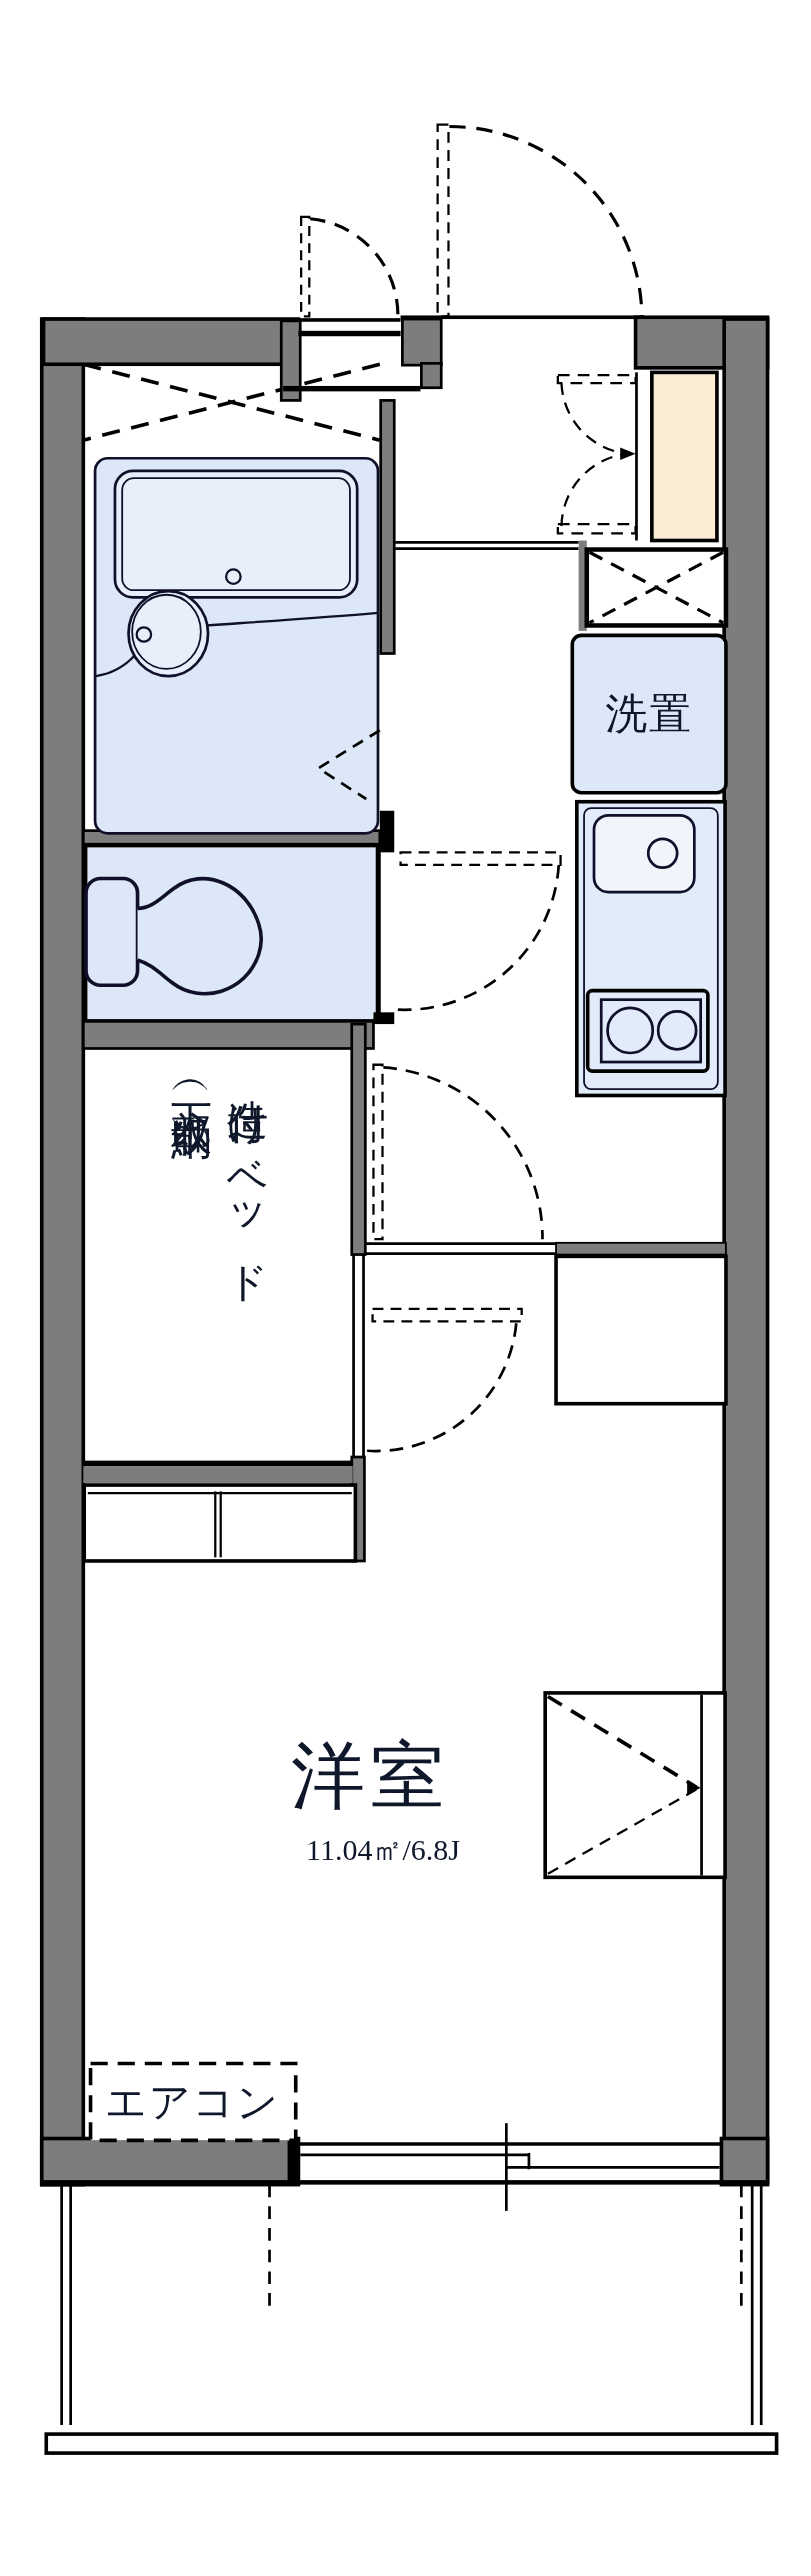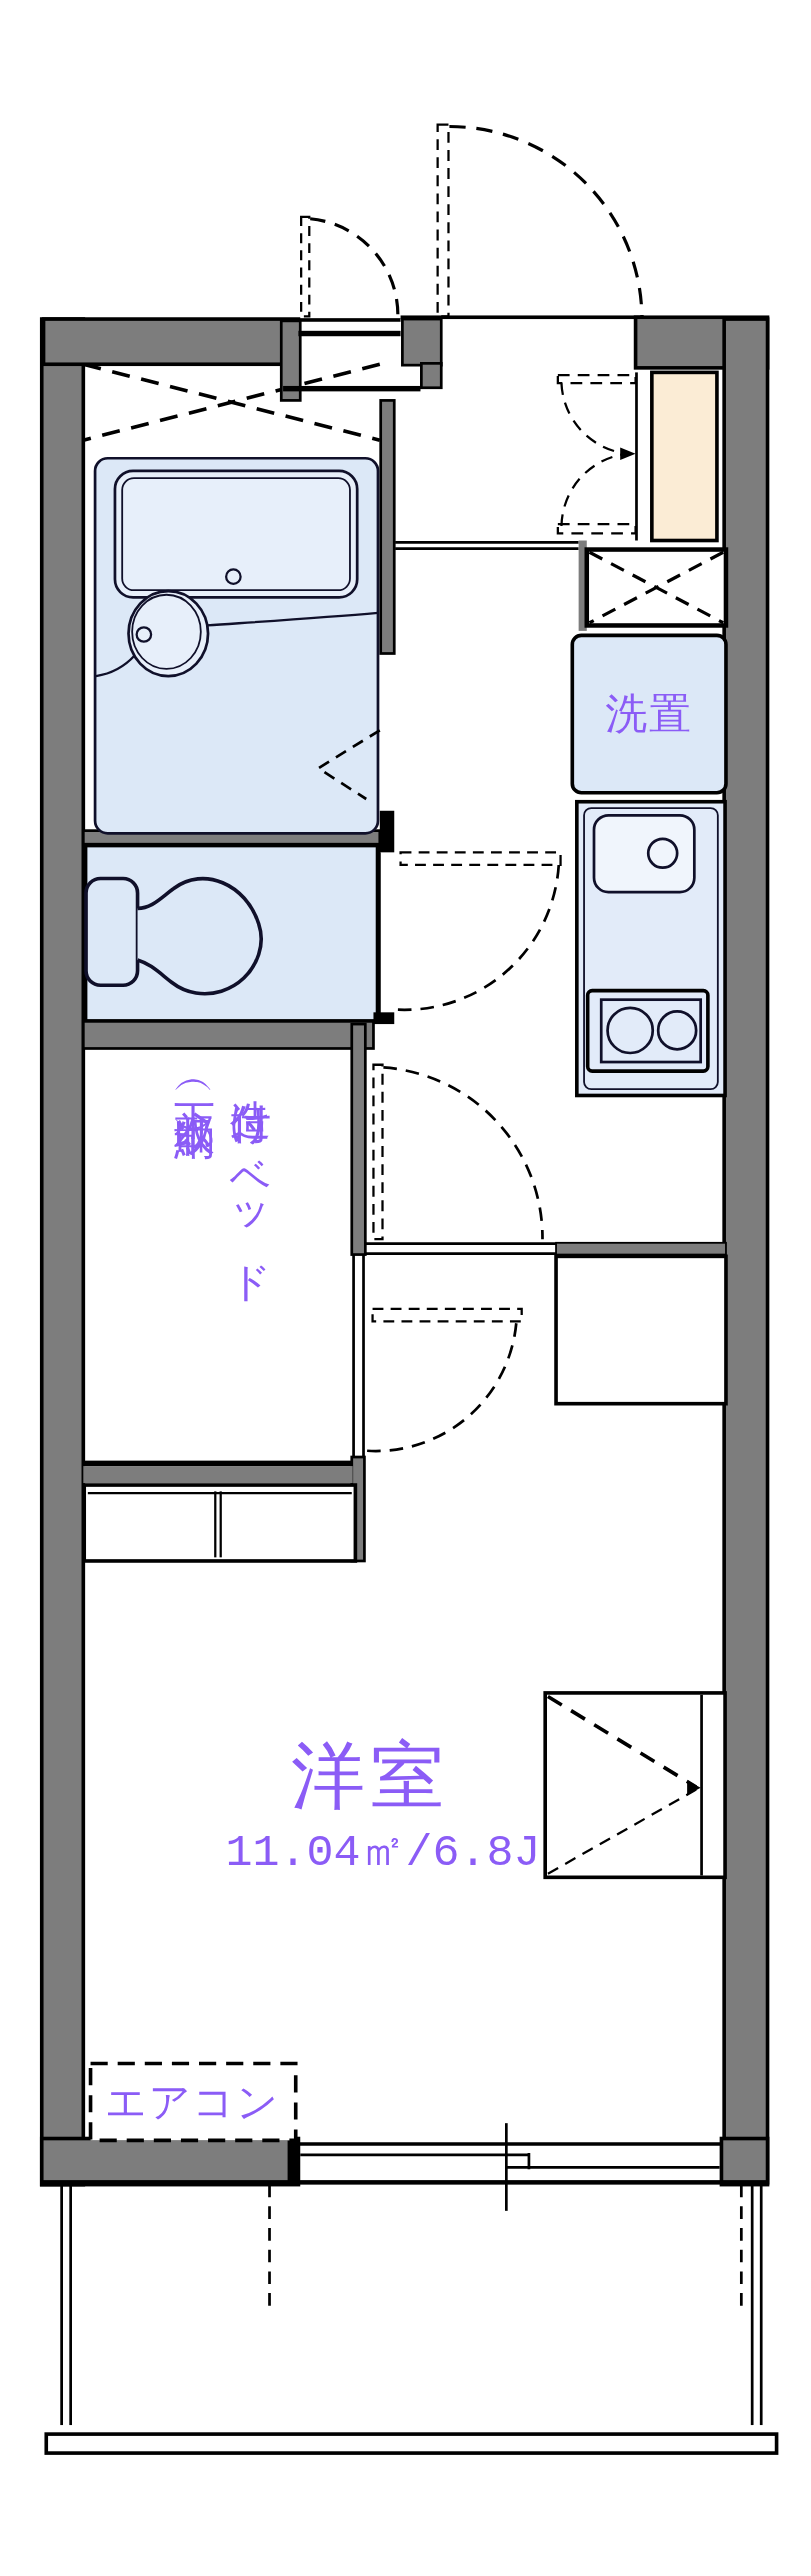--- a/index.html
+++ b/index.html
@@ -2,32 +2,32 @@
 <html style="font-size:14.5px"><head>
 <meta charset="utf-8">
 <style>
   html,body{margin:0;padding:0;}
   body{
     width:812px;height:2576px;position:relative;background:#ffffff;
     font-family:"Liberation Sans", sans-serif;
   }
   #plan-svg{position:absolute;left:0;top:0;}
   .label{
-    position:absolute;color:#8b5cf6;display:flex;align-items:center;justify-content:center;
-    font-family:Liberation Mono, monospace; white-space:nowrap;
+    position:absolute;color:#0f172a;display:flex;align-items:center;justify-content:center;
+    font-family:Liberation Serif, serif; white-space:nowrap;
   }
   .label-wash{left:572px;top:635px;width:154px;height:157px;font-size:42px;font-weight:500;letter-spacing:1.8px;}
   .label-bed{
     left:158px;top:1067px;width:118px;height:362px;
     writing-mode:vertical-rl;text-orientation:upright;
     font-size:41px;line-height:56px;letter-spacing:5.4px;
     display:block;text-align:start;
   }
   .label-room{left:271px;top:1732px;width:199px;height:90px;font-size:74px;font-weight:500;letter-spacing:5.4px;text-align:right;}
-  .label-area{left:193px;top:1822px;width:380px;height:56px;font-size:45px;}
+  .label-area{left:193px;top:1822px;width:380px;height:56px;font-size:30px;}
   .label-aircon{left:90px;top:2064px;width:205px;height:77px;font-size:41px;letter-spacing:1.8px;}
 </style>
 </head>
 <body>
 
 <svg id="plan-svg" width="812" height="2576" viewBox="0 0 898 2850" xmlns="http://www.w3.org/2000/svg">
 
   <g>
     <rect x="92" y="403" width="328" height="520" fill="#ffffff"></rect>
     <rect x="94" y="935" width="324" height="195" fill="#dce8f7" stroke="#000" stroke-width="5"></rect>

